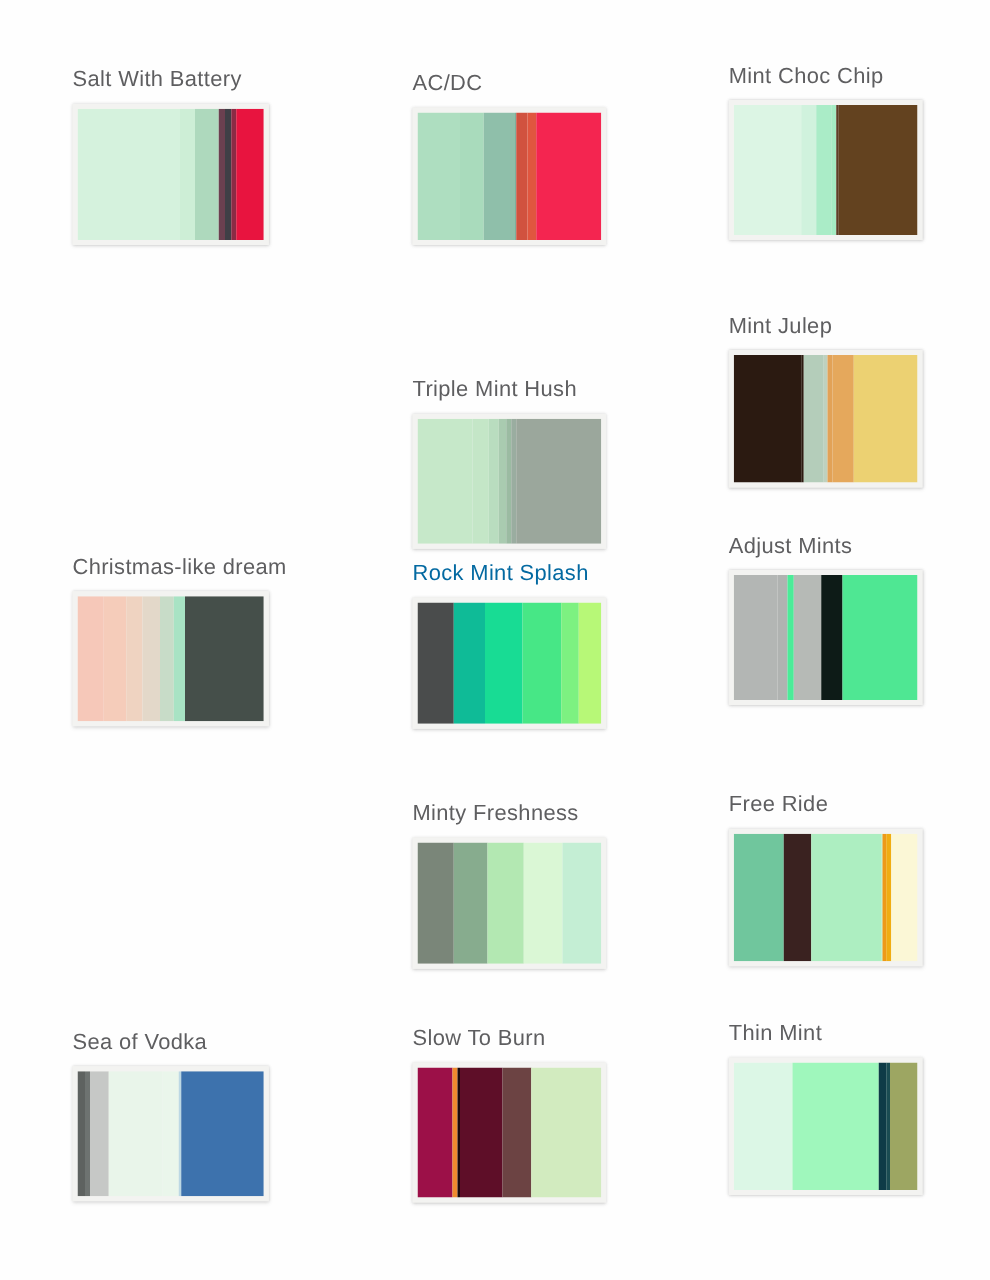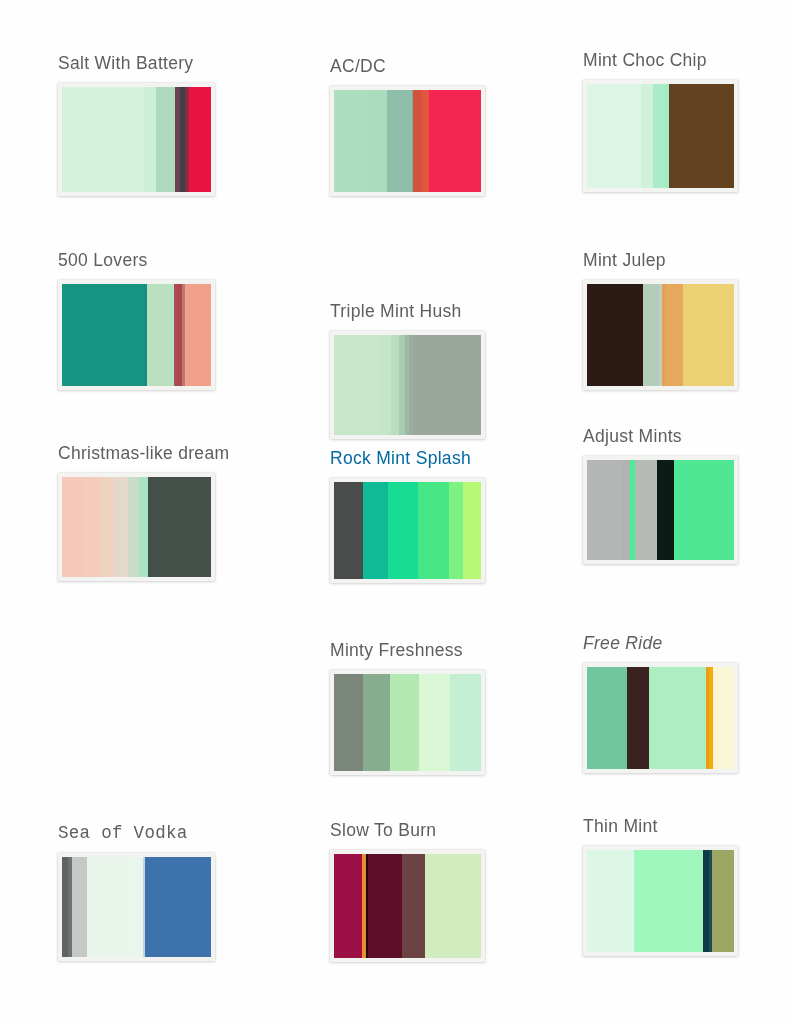--- a/index.html
+++ b/index.html
@@ -88,32 +88,20 @@
       <div class="palette-title" style="color: rgb(94, 94, 96);">Mint Choc Chip</div>
       <div class="swatch-strip" style="width: 155px; height: 112px; border-color: rgb(243, 243, 241);">
         <div class="swatch-band" style="background: rgb(220, 245, 228); width: 37%;"></div>
         <div class="swatch-band" style="background: rgb(208, 242, 221); width: 8%;"></div>
         <div class="swatch-band" style="background: rgb(170, 236, 199); width: 8%;"></div>
         <div class="swatch-band" style="background: rgb(165, 236, 196); width: 2.5%;"></div>
         <div class="swatch-band" style="background: rgb(93, 63, 39); width: 1.5%;"></div>
         <div class="swatch-band" style="background: rgb(99, 66, 31); width: 43%;"></div>
       </div>
     </div>
-    <div class="palette-card" style="left: 58px; top: 252px;">
-      <div class="palette-title" style="color: rgb(94, 94, 96);">500 Lovers</div>
-      <div class="swatch-strip" style="width: 157px; height: 110px; border-color: rgb(243, 243, 241);">
-        <div class="swatch-band" style="background: rgb(23, 147, 132); width: 55%;"></div>
-        <div class="swatch-band" style="background: rgb(20, 144, 130); width: 2%;"></div>
-        <div class="swatch-band" style="background: rgb(185, 225, 191); width: 18%;"></div>
-        <div class="swatch-band" style="background: rgb(165, 80, 88); width: 2.5%;"></div>
-        <div class="swatch-band" style="background: rgb(176, 70, 74); width: 3%;"></div>
-        <div class="swatch-band" style="background: rgb(183, 122, 116); width: 2%;"></div>
-        <div class="swatch-band" style="background: rgb(242, 160, 138); width: 17.5%;"></div>
-      </div>
-    </div>
     <div class="palette-card" style="left: 330px; top: 255px;">
       <div class="palette-title" style="color: rgb(94, 94, 96); margin-top: 48px;">Triple Mint Hush</div>
       <div class="swatch-strip" style="width: 155px; height: 108px; border-color: rgb(243, 243, 241);">
         <div class="swatch-band" style="background: rgb(198, 232, 201); width: 30%;"></div>
         <div class="swatch-band" style="background: rgb(196, 230, 199); width: 9%;"></div>
         <div class="swatch-band" style="background: rgb(185, 221, 191); width: 5%;"></div>
         <div class="swatch-band" style="background: rgb(169, 203, 176); width: 4%;"></div>
         <div class="swatch-band" style="background: rgb(155, 187, 162); width: 3%;"></div>
         <div class="swatch-band" style="background: rgb(154, 173, 160); width: 3%;"></div>
         <div class="swatch-band" style="background: rgb(155, 167, 156); width: 46%;"></div>
@@ -169,33 +157,33 @@
       <div class="palette-title" style="color: rgb(94, 94, 96);">Minty Freshness</div>
       <div class="swatch-strip" style="width: 155px; height: 105px; border-color: rgb(243, 243, 241);">
         <div class="swatch-band" style="background: rgb(122, 134, 121); width: 20%;"></div>
         <div class="swatch-band" style="background: rgb(135, 172, 142); width: 18%;"></div>
         <div class="swatch-band" style="background: rgb(179, 232, 178); width: 20%;"></div>
         <div class="swatch-band" style="background: rgb(218, 247, 213); width: 21%;"></div>
         <div class="swatch-band" style="background: rgb(196, 238, 212); width: 21%;"></div>
       </div>
     </div>
     <div class="palette-card" style="left: 583px; top: 635px;">
-      <div class="palette-title" style="color: rgb(94, 94, 96); font-style: italic;">Free Ride</div>
+      <div class="palette-title" style="color: rgb(94, 94, 96);">Free Ride</div>
       <div class="swatch-strip" style="width: 155px; height: 110px; border-color: rgb(243, 243, 241);">
         <div class="swatch-band" style="background: rgb(112, 198, 157); width: 27%;"></div>
         <div class="swatch-band" style="background: rgb(58, 34, 32); width: 15%;"></div>
         <div class="swatch-band" style="background: rgb(173, 238, 193); width: 38%;"></div>
         <div class="swatch-band" style="background: rgb(179, 239, 196); width: 1%;"></div>
         <div class="swatch-band" style="background: rgb(238, 154, 24); width: 2%;"></div>
         <div class="swatch-band" style="background: rgb(240, 173, 18); width: 3%;"></div>
         <div class="swatch-band" style="background: rgb(251, 247, 214); width: 14%;"></div>
       </div>
     </div>
     <div class="palette-card" style="left: 58px; top: 825px;">
-      <div class="palette-title" style="color: rgb(94, 94, 96); font-family: Liberation Mono, monospace;">Sea of Vodka</div>
+      <div class="palette-title" style="color: rgb(94, 94, 96);">Sea of Vodka</div>
       <div class="swatch-strip" style="width: 157px; height: 108px; border-color: rgb(243, 243, 241);">
         <div class="swatch-band" style="background: rgb(94, 98, 96); width: 4%;"></div>
         <div class="swatch-band" style="background: rgb(110, 115, 113); width: 2.5%;"></div>
         <div class="swatch-band" style="background: rgb(198, 200, 198); width: 10%;"></div>
         <div class="swatch-band" style="background: rgb(233, 245, 234); width: 29%;"></div>
         <div class="swatch-band" style="background: rgb(234, 246, 235); width: 9%;"></div>
         <div class="swatch-band" style="background: rgb(188, 216, 228); width: 1.5%;"></div>
         <div class="swatch-band" style="background: rgb(61, 114, 173); width: 44%;"></div>
       </div>
     </div>

